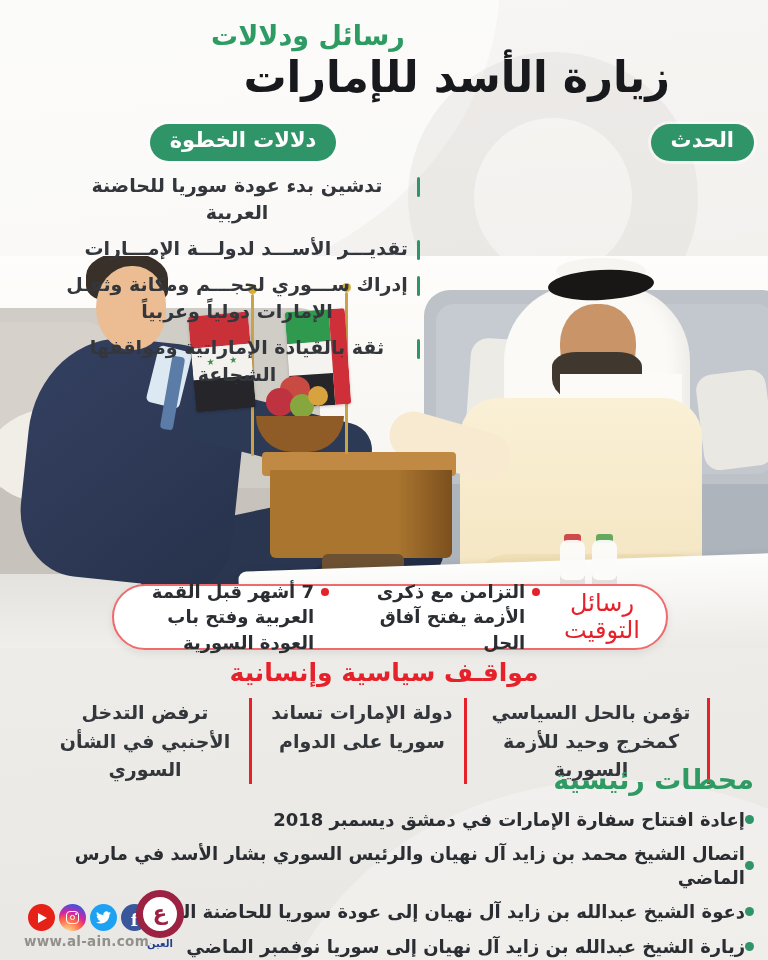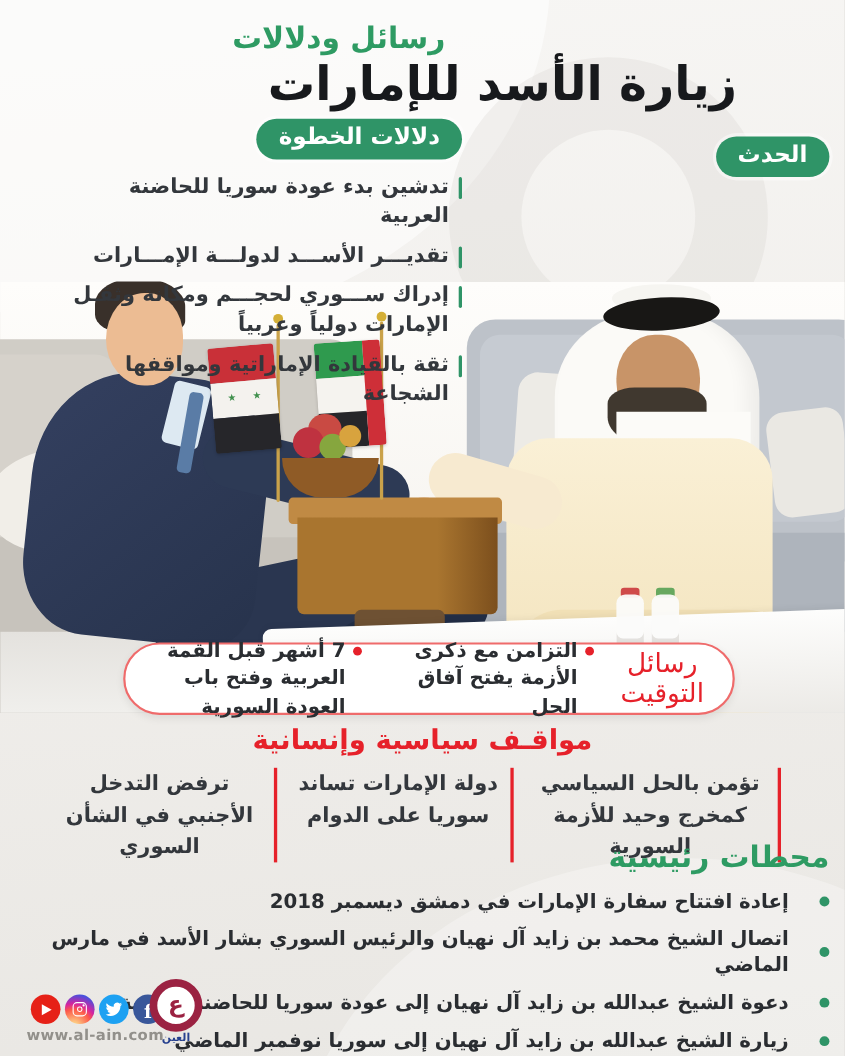--- a/index.html
+++ b/index.html
@@ -22,21 +22,21 @@
   .kicker{position:absolute; top:20px; left:0; width:616px; text-align:center;
     font-size:27px; font-weight:700; color:#2E9B63;}
   .title{position:absolute; top:52px; left:0; width:670px; text-align:right;
     font-size:43px; font-weight:800; color:#17191C; letter-spacing:-.5px;}
 
   
   .pill{display:inline-block; background:#2F9467; color:#fff; font-size:21px; font-weight:800;
     padding:4px 20px 9px; border-radius:999px; box-shadow:0 0 0 3px rgba(255,255,255,.45);}
 
   .sec-event{position:absolute; top:124px; right:14px; width:332px; text-align:right; z-index:2;}
-  .sec-impl {position:absolute; top:108px; right:348px; width:354px; text-align:right; z-index:2;}
+  .sec-impl {position:absolute; top:124px; right:348px; width:354px; text-align:center; z-index:2;}
   .items{margin-top:11px; display:flex; flex-direction:column; gap:9px;}
   .bitem{display:flex; gap:9px; align-items:flex-start;}
   .gbar{flex:none; width:3px; height:20px; margin-top:5px; background:#2F9467; border-radius:1.5px;}
   .btxt{font-size:19px; font-weight:700; color:#33373C; line-height:1.42;}
 
   
   .photo{position:absolute; top:256px; left:0; width:768px; height:392px; overflow:hidden; z-index:1;}
   .ph{position:absolute;}
   .wall{inset:0; background:linear-gradient(180deg,#fefdfb 0%,#f7f5f1 60%,#efedea 100%);}
   
@@ -128,21 +128,21 @@
   .pos-row{position:absolute; top:698px; right:58px; left:52px; display:flex;
     justify-content:space-between; gap:18px; z-index:2;}
   .pos-item{border-right:3px solid #E6212A; padding-right:11px;
     font-size:19px; font-weight:700; color:#33373C; line-height:1.5; text-align:center;}
   .p1{width:196px;} .p2{width:224px;} .p3{width:200px;}
 
   
   .ms-title{position:absolute; top:764px; right:14px; font-size:27px; font-weight:800; color:#2E9B63; z-index:2;}
   .ms-list{position:absolute; top:808px; right:14px; width:740px; display:flex;
     flex-direction:column; gap:11px; z-index:2;}
-  .ms-item{display:flex; gap:28px; align-items:center;}
+  .ms-item{display:flex; gap:0; align-items:center;}
   .gdot{flex:none; width:9px; height:9px; border-radius:50%; background:#2F9467;}
   .ms-txt{font-size:18px; font-weight:700; color:#2A2D31; line-height:1.3;}
 
   
   .footer{position:absolute; left:0; top:884px; width:220px; height:76px; direction:ltr; z-index:2;}
   .social{position:absolute; left:28px; top:20px; display:flex; gap:4px;}
   .sicon{width:27px; height:27px; border-radius:50%; display:flex; align-items:center; justify-content:center;}
   .ic-yt{background:#E62117;}
   .yt-play{width:0; height:0; border-top:5px solid transparent; border-bottom:5px solid transparent; border-left:9px solid #fff; margin-left:2px;}
   .ic-ig{background:radial-gradient(circle at 30% 110%, #fdf497 0%, #fd5949 45%, #d6249f 60%, #285AEB 90%);}

